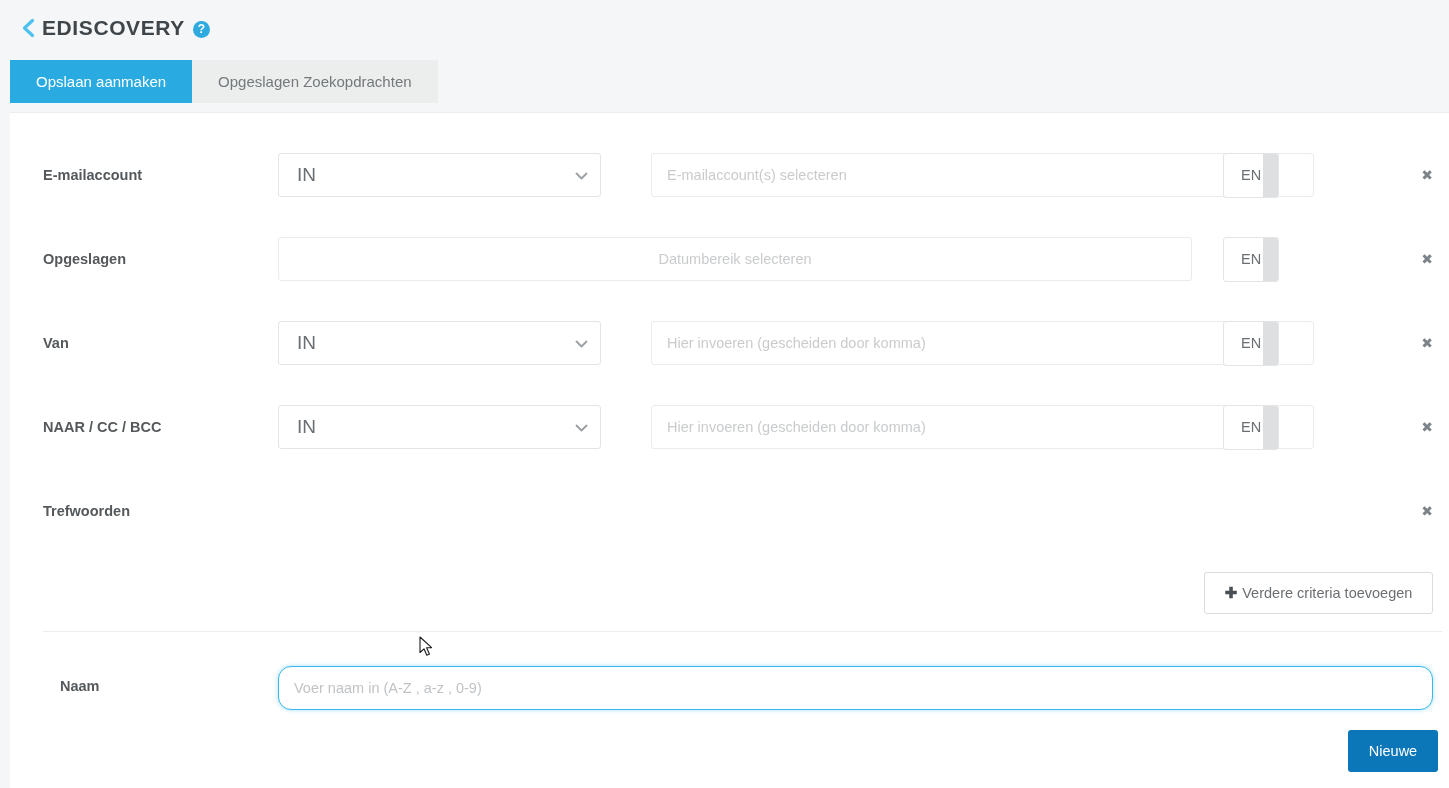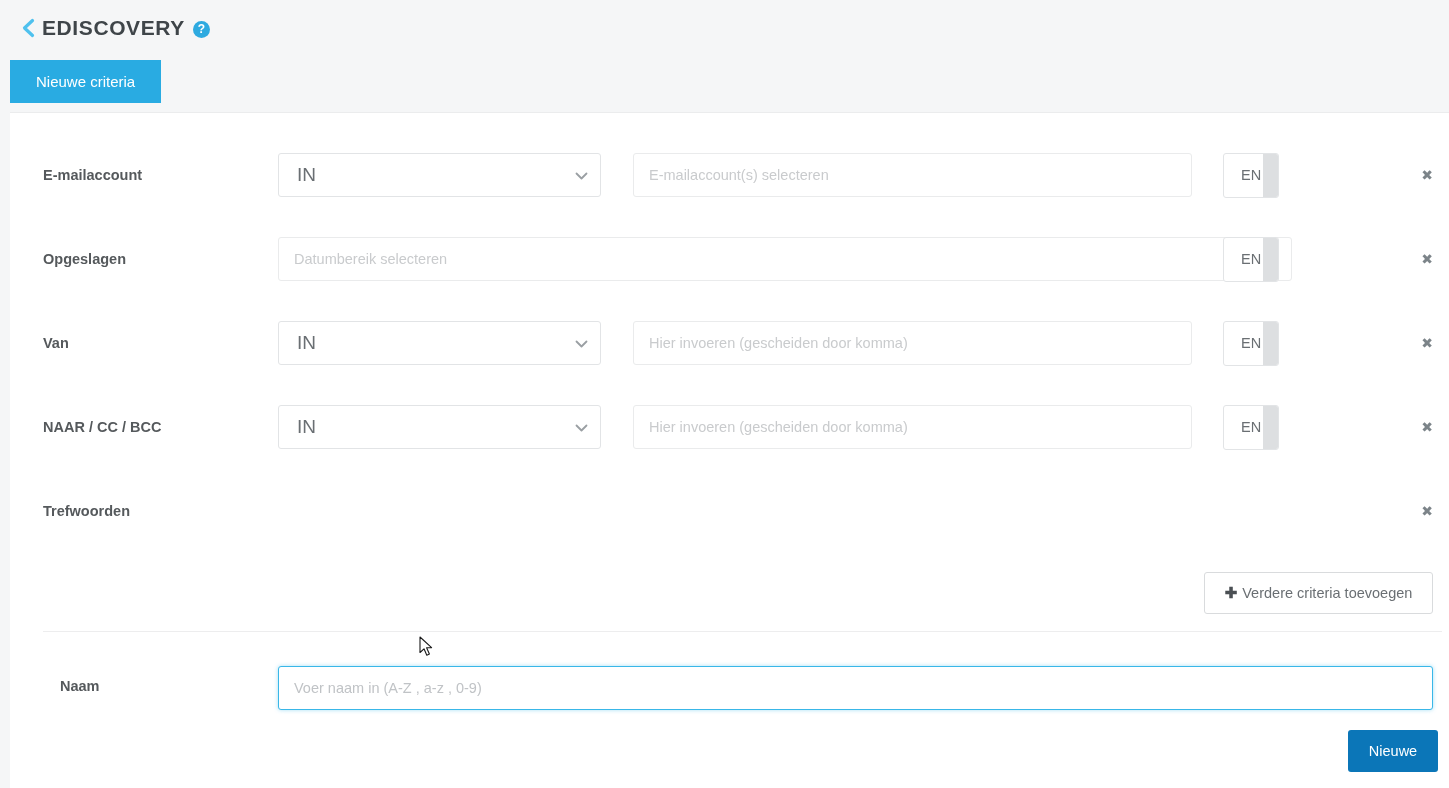--- a/index.html
+++ b/index.html
@@ -103,35 +103,36 @@
     cursor: pointer;
   }
   .select-value {
     flex: 1;
     font-size: 19px;
     color: #6a6f73;
   }
   .chev { display: block; }
   .text-input {
     position: absolute;
-    left: 623px;
-    width: 559px; height: 44px;
+    left: 641px;
+    width: 663px; height: 44px;
     border: 1px solid #eaebec;
     border-radius: 3px;
     background: #ffffff;
     font-size: 14.5px;
     color: #55595c;
     padding: 0 15px;
     font-family: "Liberation Sans", sans-serif;
     outline: none;
   }
   .text-input::placeholder { color: #c9cbcd; }
   .text-input.wide {
     left: 268px;
-    width: 1014px;
+    width: 914px;
+    text-align: center;
   }
   .lang-btn {
     position: absolute;
     left: 1213px;
     width: 56px; height: 45px;
     border: 1px solid #e2e4e6;
     border-radius: 3px;
     background: #ffffff;
     display: flex; align-items: center;
     overflow: hidden;
@@ -200,21 +201,21 @@
     left: 50px; top: 12px;
     font-size: 14.5px;
     font-weight: bold;
     color: #55595c;
   }
   .name-input {
     position: absolute;
     left: 268px; top: 0;
     width: 1155px; height: 44px;
     border: 1px solid #39b7e8;
-    border-radius: 3px;
+    border-radius: 13px;
     background: #ffffff;
     box-shadow: 0 0 4px rgba(57,183,232,0.45);
     font-size: 14.5px;
     color: #55595c;
     padding: 0 15px;
     font-family: "Liberation Sans", sans-serif;
     outline: none;
   }
   .name-input::placeholder { color: #c0c3c6; }
 
@@ -246,21 +247,22 @@
   <span class="back-chevron">
     <svg width="13" height="20" viewBox="0 0 13 20" aria-hidden="true">
       <polyline points="10.5,2.5 2.5,10 10.5,17.5" fill="none" stroke="#4ec1ee" stroke-width="3.2" stroke-linecap="round" stroke-linejoin="round"></polyline>
     </svg>
   </span>
   <span class="app-title">EDISCOVERY</span>
   <span class="help-icon">?</span>
 </div>
 
 <div class="tabbar">
-  <div class="tab active">Nieuwe criteria</div>
+  <div class="tab active">Opslaan aanmaken</div>
+  <div class="tab">Opgeslagen Zoekopdrachten</div>
 </div>
 
 <div class="card">
 
   <div class="crit-row" style="top:36px">
     <span class="crit-label">E-mailaccount</span>
     <div class="select-wrap">
       <span class="select-value">IN</span>
       <span class="chev">
         <svg width="13" height="8" viewBox="0 0 13 8" aria-hidden="true">

